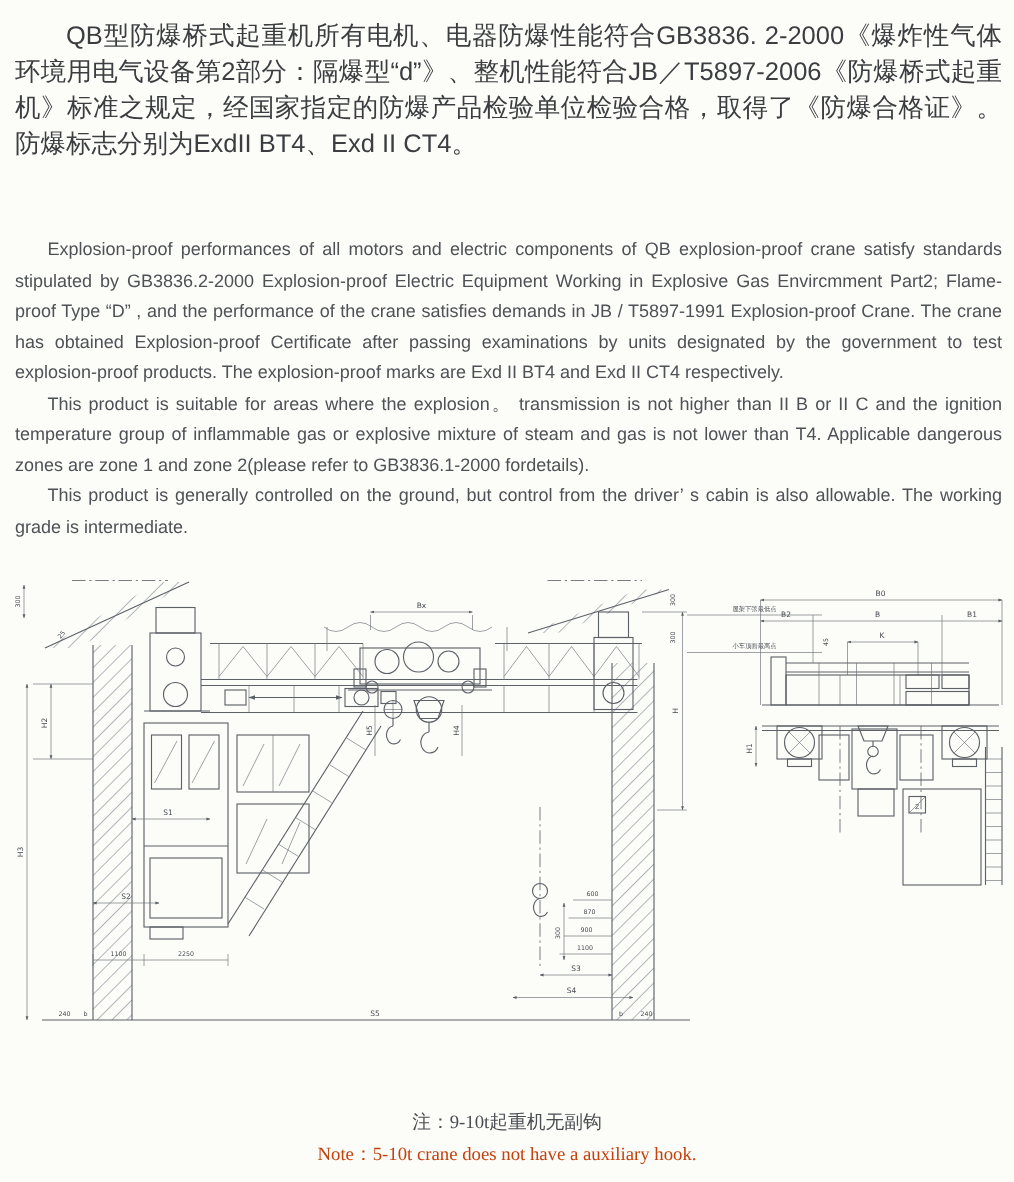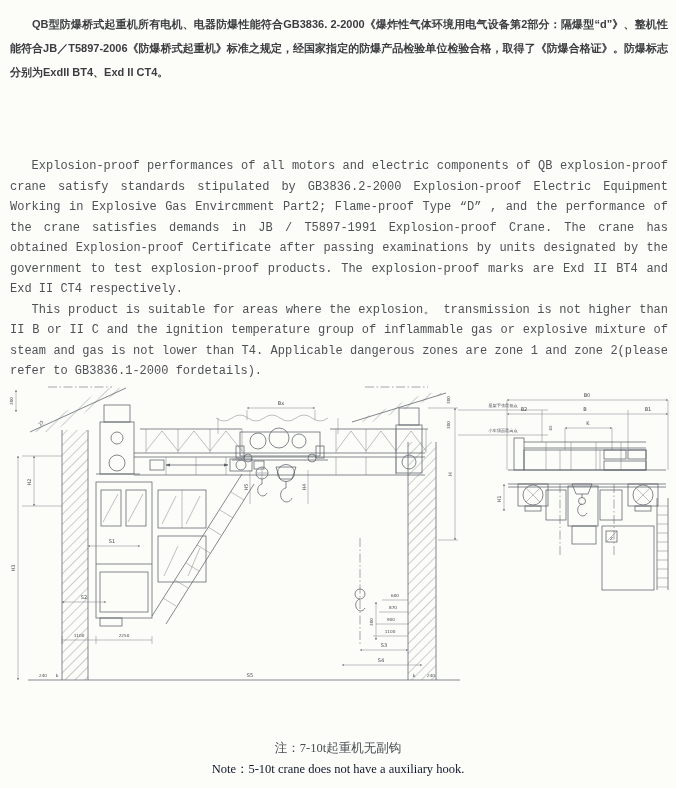--- a/index.html
+++ b/index.html
@@ -1,46 +1,47 @@
 <!DOCTYPE html>
 <html><head>
 <meta charset="utf-8">
 <style>
   html,body{margin:0;padding:0;background:#d9d9d9;}
   .page{position:relative;width:676px;height:788px;margin:0 auto;background:#fcfcf9;
         font-family:"Liberation Sans","DejaVu Sans",sans-serif;color:#3f4144;overflow:hidden;}
-  .cn-block{position:absolute;top:12px;left:10px;right:8px;font-size:11px;line-height:24px;
-        font-weight:700;color:#3b3d40;text-align:justify;}
+  .cn-block{position:absolute;top:12px;left:10px;right:8px;font-size:17px;line-height:24px;
+        font-weight:400;color:#3b3d40;text-align:justify;}
   .cn-block p{margin:0;text-indent:2em;}
   .en-block{position:absolute;top:156px;left:10px;right:8px;font-size:12px;line-height:20.5px;
-        font-weight:400;color:#4e5156;text-align:justify;font-family:Liberation Mono, monospace;}
+        font-weight:400;color:#4e5156;text-align:justify;}
   .en-block p{margin:0;text-indent:1.8em;}
   .drawing-wrap{position:absolute;top:378px;left:0;width:676px;height:312px;}
   svg .s{stroke:#5c6168;fill:none;stroke-width:.75px;}
   svg .t{stroke:#70757c;fill:none;stroke-width:.45px;}
   svg .dd{stroke:#5c6168;fill:none;stroke-width:.55px;stroke-dasharray:9 2.5 1.5 2.5;}
   svg .hatch{fill:url(#h);stroke:none;}
   svg text{font-family:"DejaVu Sans",sans-serif;font-size:5px;fill:#474b52;stroke:none;}
   svg text.xs{font-size:4.2px;}
   .note-block{position:absolute;top:740px;left:0;width:676px;text-align:center;}
   .note-cn{font-family:"Liberation Serif","DejaVu Serif",serif;font-size:12.5px;color:#4a4d52;margin:0;}
-  .note-en{font-family:"Liberation Serif","DejaVu Serif",serif;font-size:12.5px;color:#0f172a;margin:4px 0 0 0;}
+  .note-en{font-family:"Liberation Serif","DejaVu Serif",serif;font-size:12.5px;color:#c2410c;margin:4px 0 0 0;}
 </style>
 </head>
 <body>
 
 <div class="page">
 
   <div class="cn-block">
     <p>QB型防爆桥式起重机所有电机、电器防爆性能符合GB3836. 2-2000《爆炸性气体环境用电气设备第2部分：隔爆型“d”》、整机性能符合JB／T5897-2006《防爆桥式起重机》标准之规定，经国家指定的防爆产品检验单位检验合格，取得了《防爆合格证》。防爆标志分别为ExdII BT4、Exd II CT4。</p>
   </div>
 
   <div class="en-block">
     <p>Explosion-proof performances of all motors and electric components of QB explosion-proof crane satisfy standards stipulated by GB3836.2-2000 Explosion-proof Electric Equipment Working in Explosive Gas Envircmment Part2; Flame-proof Type “D” , and the performance of the crane satisfies demands in JB / T5897-1991 Explosion-proof Crane.  The crane has obtained Explosion-proof Certificate after passing examinations by units designated by the government to test explosion-proof products.  The explosion-proof marks are Exd II BT4 and Exd II CT4 respectively.</p>
     <p>This product is suitable for areas where the explosion。 transmission is not higher than II B or II C and the ignition temperature group of inflammable gas or explosive mixture of steam and gas is not lower than T4.  Applicable dangerous zones are zone 1 and zone 2(please refer to GB3836.1-2000 fordetails).</p>
+    <p>This product is generally controlled on the ground, but control from the driver’ s cabin is also allowable.  The working grade is intermediate.</p>
   </div>
 
   <div class="drawing-wrap">
   <svg viewBox="0 0 676 312" width="676" height="312">
     <defs>
       <pattern id="h" width="7" height="7" patternUnits="userSpaceOnUse" patternTransform="rotate(45)">
         <line x1="0" y1="0" x2="0" y2="7" stroke="#9aa0a6" stroke-width="1"></line>
       </pattern>
       <marker id="ar" viewBox="0 0 10 10" refX="9" refY="5" markerWidth="6" markerHeight="6" orient="auto-start-reverse">
         <path d="M0,1.5 L10,5 L0,8.5 z" fill="#5c6168" stroke="none"></path>
@@ -318,17 +319,17 @@
         <line class="t" x1="657" y1="182" x2="668" y2="182"></line>
             <line class="t" x1="657" y1="191" x2="668" y2="191"></line>
         <line class="t" x1="657" y1="200" x2="668" y2="200"></line>
             <line class="t" x1="657" y1="209" x2="668" y2="209"></line>
       </g>
     </g>
   </svg>
   </div>
 
   <div class="note-block">
-    <p class="note-cn">注：7-10t起重机无副钩</p>
+    <p class="note-cn">注：9-10t起重机无副钩</p>
     <p class="note-en">Note：5-10t crane does not have a auxiliary hook.</p>
   </div>
 
 </div>
 
 </body></html>

